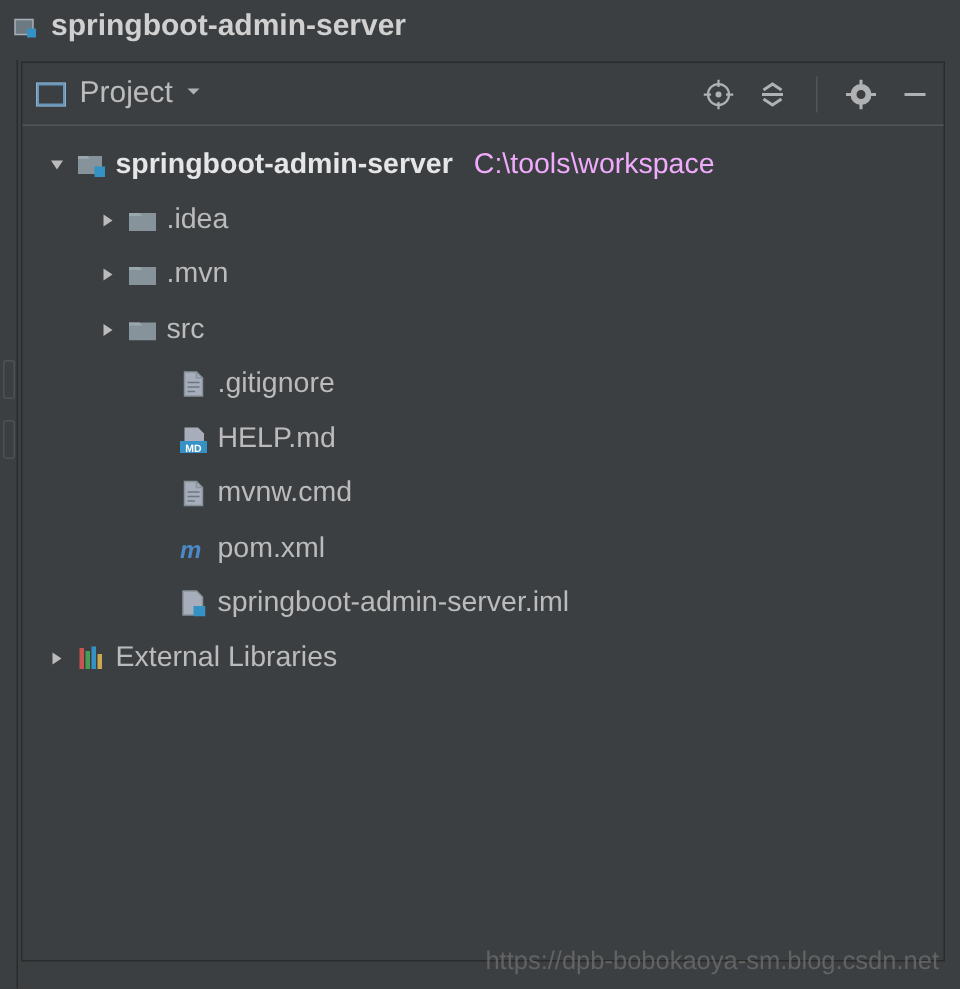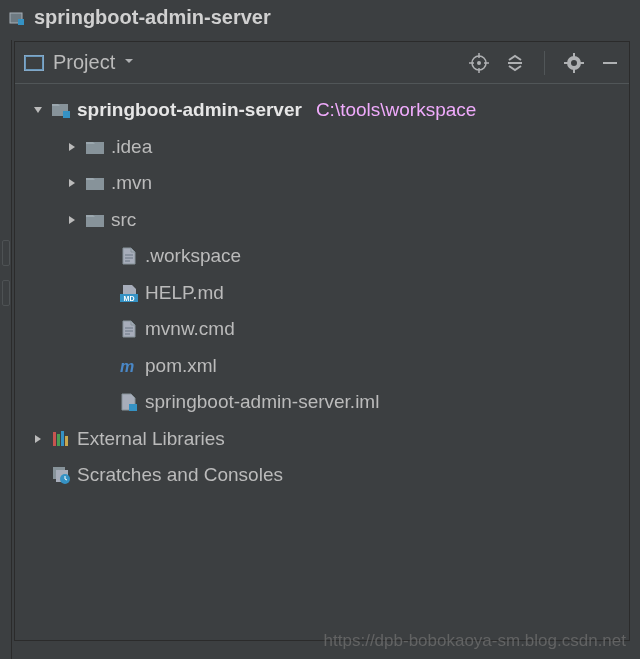--- a/index.html
+++ b/index.html
@@ -233,21 +233,21 @@
       <span class="arrow blank">▸</span>
       <span class="node-icon">
           <svg width="14" height="18" viewBox="0 0 14 18">
             <path d="M1 1 L9 1 L13 5 L13 17 L1 17 Z" fill="#a7adba" stroke="#87939a"></path>
             <path d="M9 1 L9 5 L13 5" fill="none" stroke="#87939a"></path>
             <line x1="3" y1="8" x2="11" y2="8" stroke="#6b7784"></line>
             <line x1="3" y1="11" x2="11" y2="11" stroke="#6b7784"></line>
             <line x1="3" y1="14" x2="8" y2="14" stroke="#6b7784"></line>
           </svg>
         </span>
-      <span class="label">.workspace</span>
+      <span class="label">.gitignore</span>
     </div>
 
     <div class="tree-row depth-2">
       <span class="arrow blank">▸</span>
       <span class="node-icon">
           <svg width="18" height="18" viewBox="0 0 18 18">
             <path d="M3 1 L12 1 L16 5 L16 10 L3 10 Z" fill="#a7adba"></path>
             <rect x="0" y="10" width="18" height="8" fill="#3592c4"></rect>
             <text x="9" y="17" font-size="7" text-anchor="middle" fill="#fff" font-weight="bold">MD</text>
           </svg>
@@ -301,29 +301,17 @@
           <svg width="18" height="18" viewBox="0 0 18 18">
             <rect x="1" y="2" width="3" height="14" fill="#c75450"></rect>
             <rect x="5" y="4" width="3" height="12" fill="#499c54"></rect>
             <rect x="9" y="1" width="3" height="15" fill="#3592c4"></rect>
             <rect x="13" y="6" width="3" height="10" fill="#c9a84f"></rect>
           </svg>
         </span>
       <span class="label">External Libraries</span>
     </div>
 
-    <div class="tree-row depth-0">
-      <span class="arrow blank">▸</span>
-      <span class="node-icon">
-          <svg width="18" height="18" viewBox="0 0 18 18">
-            <rect x="1" y="1" width="12" height="12" fill="#87939a"></rect>
-            <rect x="4" y="4" width="12" height="12" fill="#a7adba"></rect>
-            <circle cx="13" cy="13" r="5" fill="#3592c4"></circle>
-            <path d="M13 10 L13 13 L15 14" stroke="#fff" stroke-width="1" fill="none"></path>
-          </svg>
-        </span>
-      <span class="label">Scratches and Consoles</span>
-    </div>
 
   </div>
 </div>
 
 <div class="watermark">https://dpb-bobokaoya-sm.blog.csdn.net</div>
 
 </body></html>

